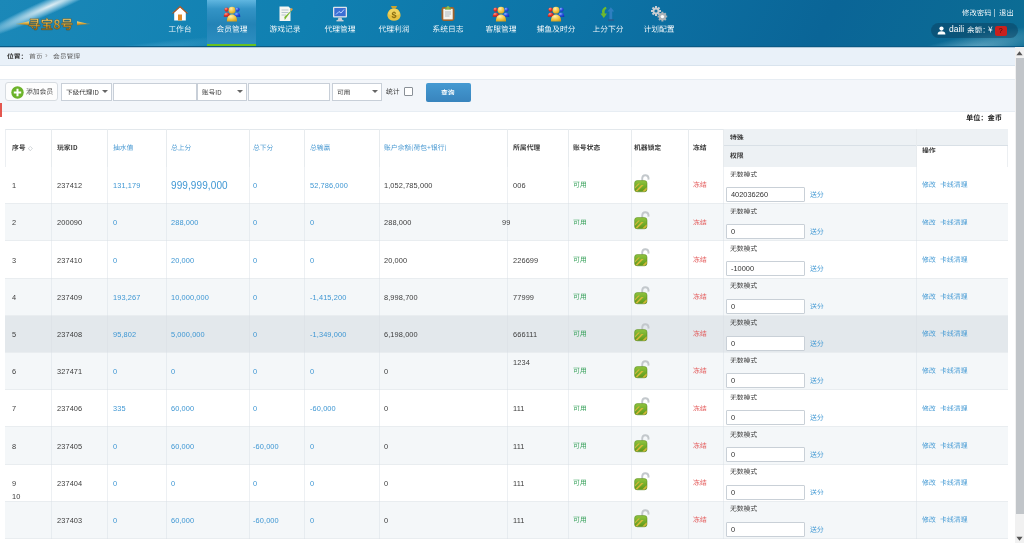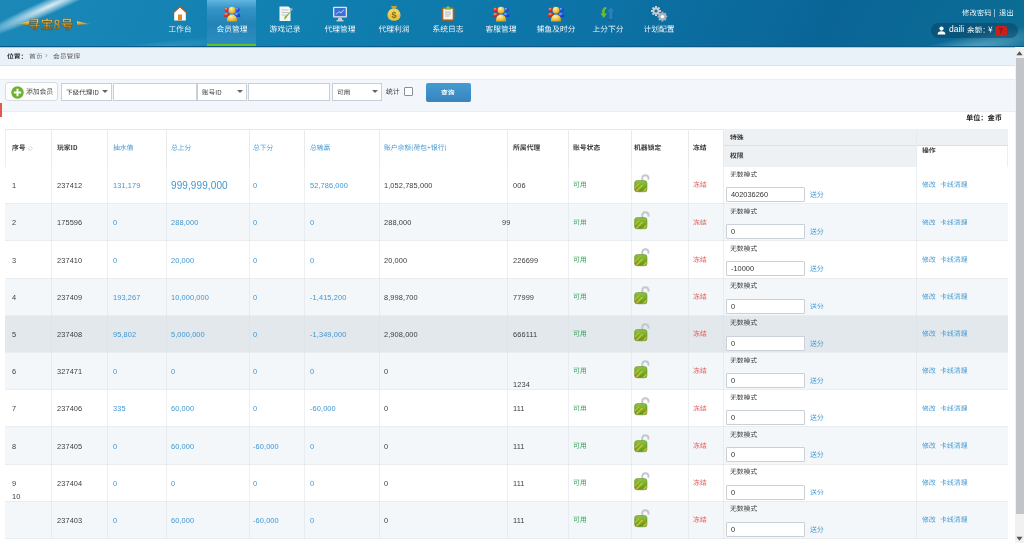--- a/index.html
+++ b/index.html
@@ -457,21 +457,21 @@
     <div class="ab" style="left:249px;top:204.2px;width:1px;height:37.2px;background:rgba(214,222,228,.45)"></div>
     <div class="ab" style="left:304px;top:204.2px;width:1px;height:37.2px;background:rgba(214,222,228,.45)"></div>
     <div class="ab" style="left:379px;top:204.2px;width:1px;height:37.2px;background:rgba(214,222,228,.45)"></div>
     <div class="ab" style="left:507px;top:204.2px;width:1px;height:37.2px;background:rgba(214,222,228,.45)"></div>
     <div class="ab" style="left:568px;top:204.2px;width:1px;height:37.2px;background:rgba(214,222,228,.45)"></div>
     <div class="ab" style="left:631px;top:204.2px;width:1px;height:37.2px;background:rgba(214,222,228,.45)"></div>
     <div class="ab" style="left:687.5px;top:204.2px;width:1px;height:37.2px;background:rgba(214,222,228,.45)"></div>
     <div class="ab" style="left:723px;top:204.2px;width:1px;height:37.2px;background:rgba(214,222,228,.45)"></div>
     <div class="ab" style="left:916px;top:204.2px;width:1px;height:37.2px;background:rgba(214,222,228,.45)"></div>
     <div class="ab" style="left:12px;top:218.29999999999998px;font-size:7.4px;line-height:9px;color:#3d3d3d;letter-spacing:0.1px">2</div>
-    <div class="ab" style="left:57px;top:218.29999999999998px;font-size:7.4px;line-height:9px;color:#3d3d3d;letter-spacing:0.1px">175596</div>
+    <div class="ab" style="left:57px;top:218.29999999999998px;font-size:7.4px;line-height:9px;color:#3d3d3d;letter-spacing:0.1px">200090</div>
     <div class="ab" style="left:113px;top:218.29999999999998px;font-size:7.4px;line-height:9px;color:#3f97d3;letter-spacing:0.1px">0</div>
     <div class="ab" style="left:171px;top:218.29999999999998px;font-size:7.4px;line-height:9px;color:#3f97d3;letter-spacing:0.1px">288,000</div>
     <div class="ab" style="left:253px;top:218.29999999999998px;font-size:7.4px;line-height:9px;color:#3f97d3;letter-spacing:0.1px">0</div>
     <div class="ab" style="left:310px;top:218.29999999999998px;font-size:7.4px;line-height:9px;color:#3f97d3;letter-spacing:0.1px">0</div>
     <div class="ab" style="left:384px;top:218.29999999999998px;font-size:7.4px;line-height:9px;color:#3d3d3d;letter-spacing:0.1px">288,000</div>
     <div class="ab" style="left:502px;top:218.29999999999998px;font-size:7.4px;line-height:9px;color:#3d3d3d;letter-spacing:0.1px">99</div>
     <div class="ab" style="left:573px;top:218.49999999999997px">
       <svg class="z " width="13.8" height="6.9" viewBox="0 -6.072 13.8 6.9">
         <path d="M0.4 -5.3V-4.8H5.2V-0.2C5.2 -0.1 5.1 -0 5 0C4.8 0 4.2 0 3.7 -0C3.8 0.1 3.9 0.4 3.9 0.5C4.6 0.5 5.1 0.5 5.3 0.4C5.6 0.4 5.7 0.2 5.7 -0.2V-4.8H6.5V-5.3ZM1.6 -3.3H3.4V-1.7H1.6ZM1.1 -3.8V-0.6H1.6V-1.2H3.9V-3.8Z M8 -5.3V-2.8C8 -1.8 7.9 -0.6 7.1 0.2C7.2 0.3 7.4 0.5 7.5 0.6C8.1 0 8.3 -0.8 8.4 -1.6H10.1V0.5H10.6V-1.6H12.5V-0.2C12.5 -0 12.5 0 12.3 0C12.2 0 11.7 0 11.2 0C11.3 0.2 11.4 0.4 11.4 0.5C12.1 0.5 12.5 0.5 12.7 0.4C12.9 0.3 13 0.2 13 -0.2V-5.3ZM8.5 -4.8H10.1V-3.7H8.5ZM12.5 -4.8V-3.7H10.6V-4.8ZM8.5 -3.2H10.1V-2.1H8.4C8.5 -2.3 8.5 -2.6 8.5 -2.8ZM12.5 -3.2V-2.1H10.6V-3.2Z" fill="#2f9e54"></path>
       </svg>
@@ -639,21 +639,21 @@
     <div class="ab" style="left:631px;top:315.8px;width:1px;height:37.2px;background:rgba(214,222,228,.45)"></div>
     <div class="ab" style="left:687.5px;top:315.8px;width:1px;height:37.2px;background:rgba(214,222,228,.45)"></div>
     <div class="ab" style="left:723px;top:315.8px;width:1px;height:37.2px;background:rgba(214,222,228,.45)"></div>
     <div class="ab" style="left:916px;top:315.8px;width:1px;height:37.2px;background:rgba(214,222,228,.45)"></div>
     <div class="ab" style="left:12px;top:329.90000000000003px;font-size:7.4px;line-height:9px;color:#3d3d3d;letter-spacing:0.1px">5</div>
     <div class="ab" style="left:57px;top:329.90000000000003px;font-size:7.4px;line-height:9px;color:#3d3d3d;letter-spacing:0.1px">237408</div>
     <div class="ab" style="left:113px;top:329.90000000000003px;font-size:7.4px;line-height:9px;color:#3f97d3;letter-spacing:0.1px">95,802</div>
     <div class="ab" style="left:171px;top:329.90000000000003px;font-size:7.4px;line-height:9px;color:#3f97d3;letter-spacing:0.1px">5,000,000</div>
     <div class="ab" style="left:253px;top:329.90000000000003px;font-size:7.4px;line-height:9px;color:#3f97d3;letter-spacing:0.1px">0</div>
     <div class="ab" style="left:310px;top:329.90000000000003px;font-size:7.4px;line-height:9px;color:#3f97d3;letter-spacing:0.1px">-1,349,000</div>
-    <div class="ab" style="left:384px;top:329.90000000000003px;font-size:7.4px;line-height:9px;color:#3d3d3d;letter-spacing:0.1px">2,908,000</div>
+    <div class="ab" style="left:384px;top:329.90000000000003px;font-size:7.4px;line-height:9px;color:#3d3d3d;letter-spacing:0.1px">6,198,000</div>
     <div class="ab" style="left:513px;top:329.90000000000003px;font-size:7.4px;line-height:9px;color:#3d3d3d;letter-spacing:0.1px">666111</div>
     <div class="ab" style="left:573px;top:330.1px">
       <svg class="z " width="13.8" height="6.9" viewBox="0 -6.072 13.8 6.9">
         <path d="M0.4 -5.3V-4.8H5.2V-0.2C5.2 -0.1 5.1 -0 5 0C4.8 0 4.2 0 3.7 -0C3.8 0.1 3.9 0.4 3.9 0.5C4.6 0.5 5.1 0.5 5.3 0.4C5.6 0.4 5.7 0.2 5.7 -0.2V-4.8H6.5V-5.3ZM1.6 -3.3H3.4V-1.7H1.6ZM1.1 -3.8V-0.6H1.6V-1.2H3.9V-3.8Z M8 -5.3V-2.8C8 -1.8 7.9 -0.6 7.1 0.2C7.2 0.3 7.4 0.5 7.5 0.6C8.1 0 8.3 -0.8 8.4 -1.6H10.1V0.5H10.6V-1.6H12.5V-0.2C12.5 -0 12.5 0 12.3 0C12.2 0 11.7 0 11.2 0C11.3 0.2 11.4 0.4 11.4 0.5C12.1 0.5 12.5 0.5 12.7 0.4C12.9 0.3 13 0.2 13 -0.2V-5.3ZM8.5 -4.8H10.1V-3.7H8.5ZM12.5 -4.8V-3.7H10.6V-4.8ZM8.5 -3.2H10.1V-2.1H8.4C8.5 -2.3 8.5 -2.6 8.5 -2.8ZM12.5 -3.2V-2.1H10.6V-3.2Z" fill="#2f9e54"></path>
       </svg>
     </div>
     <div class="ab" style="left:634px;top:320.8px">
       <svg width="18" height="21" viewBox="0 0 18 21" style="position:absolute;left:0;top:0">
 <path d="M7.3 9.5 L7.3 6.1 A4.1 4.1 0 0 1 15.4 5.6 L15.5 7.6 L13.6 7.7 L13.5 5.9 A2.2 2.2 0 0 0 9.2 6.2 L9.2 9.5 Z" fill="#c3c8cc"></path>
 <rect x="0.6" y="8.6" width="12.4" height="11.2" rx="2.6" fill="url(#lockg)" stroke="#55851a" stroke-width="0.5"></rect>
@@ -699,21 +699,21 @@
     <div class="ab" style="left:687.5px;top:353.0px;width:1px;height:37.2px;background:rgba(214,222,228,.45)"></div>
     <div class="ab" style="left:723px;top:353.0px;width:1px;height:37.2px;background:rgba(214,222,228,.45)"></div>
     <div class="ab" style="left:916px;top:353.0px;width:1px;height:37.2px;background:rgba(214,222,228,.45)"></div>
     <div class="ab" style="left:12px;top:367.1px;font-size:7.4px;line-height:9px;color:#3d3d3d;letter-spacing:0.1px">6</div>
     <div class="ab" style="left:57px;top:367.1px;font-size:7.4px;line-height:9px;color:#3d3d3d;letter-spacing:0.1px">327471</div>
     <div class="ab" style="left:113px;top:367.1px;font-size:7.4px;line-height:9px;color:#3f97d3;letter-spacing:0.1px">0</div>
     <div class="ab" style="left:171px;top:367.1px;font-size:7.4px;line-height:9px;color:#3f97d3;letter-spacing:0.1px">0</div>
     <div class="ab" style="left:253px;top:367.1px;font-size:7.4px;line-height:9px;color:#3f97d3;letter-spacing:0.1px">0</div>
     <div class="ab" style="left:310px;top:367.1px;font-size:7.4px;line-height:9px;color:#3f97d3;letter-spacing:0.1px">0</div>
     <div class="ab" style="left:384px;top:367.1px;font-size:7.4px;line-height:9px;color:#3d3d3d;letter-spacing:0.1px">0</div>
-    <div class="ab" style="left:513px;top:380px;font-size:7.4px;line-height:9px;color:#3d3d3d;letter-spacing:0.1px">1234</div>
+    <div class="ab" style="left:513px;top:358px;font-size:7.4px;line-height:9px;color:#3d3d3d;letter-spacing:0.1px">1234</div>
     <div class="ab" style="left:573px;top:367.3px">
       <svg class="z " width="13.8" height="6.9" viewBox="0 -6.072 13.8 6.9">
         <path d="M0.4 -5.3V-4.8H5.2V-0.2C5.2 -0.1 5.1 -0 5 0C4.8 0 4.2 0 3.7 -0C3.8 0.1 3.9 0.4 3.9 0.5C4.6 0.5 5.1 0.5 5.3 0.4C5.6 0.4 5.7 0.2 5.7 -0.2V-4.8H6.5V-5.3ZM1.6 -3.3H3.4V-1.7H1.6ZM1.1 -3.8V-0.6H1.6V-1.2H3.9V-3.8Z M8 -5.3V-2.8C8 -1.8 7.9 -0.6 7.1 0.2C7.2 0.3 7.4 0.5 7.5 0.6C8.1 0 8.3 -0.8 8.4 -1.6H10.1V0.5H10.6V-1.6H12.5V-0.2C12.5 -0 12.5 0 12.3 0C12.2 0 11.7 0 11.2 0C11.3 0.2 11.4 0.4 11.4 0.5C12.1 0.5 12.5 0.5 12.7 0.4C12.9 0.3 13 0.2 13 -0.2V-5.3ZM8.5 -4.8H10.1V-3.7H8.5ZM12.5 -4.8V-3.7H10.6V-4.8ZM8.5 -3.2H10.1V-2.1H8.4C8.5 -2.3 8.5 -2.6 8.5 -2.8ZM12.5 -3.2V-2.1H10.6V-3.2Z" fill="#2f9e54"></path>
       </svg>
     </div>
     <div class="ab" style="left:634px;top:358.0px">
       <svg width="18" height="21" viewBox="0 0 18 21" style="position:absolute;left:0;top:0">
 <path d="M7.3 9.5 L7.3 6.1 A4.1 4.1 0 0 1 15.4 5.6 L15.5 7.6 L13.6 7.7 L13.5 5.9 A2.2 2.2 0 0 0 9.2 6.2 L9.2 9.5 Z" fill="#c3c8cc"></path>
 <rect x="0.6" y="8.6" width="12.4" height="11.2" rx="2.6" fill="url(#lockg)" stroke="#55851a" stroke-width="0.5"></rect>
 <path d="M1.1 19.3 L7.3 13.1 L9.7 13.1 L3.5 19.3 Z M8.3 19.6 L12.7 15.2 L12.7 17.7 L10.8 19.6 Z M1 14.9 L4.3 11.6 L6 11.6 L1 16.6 Z" fill="#d8b83a" opacity="0.95"></path>

